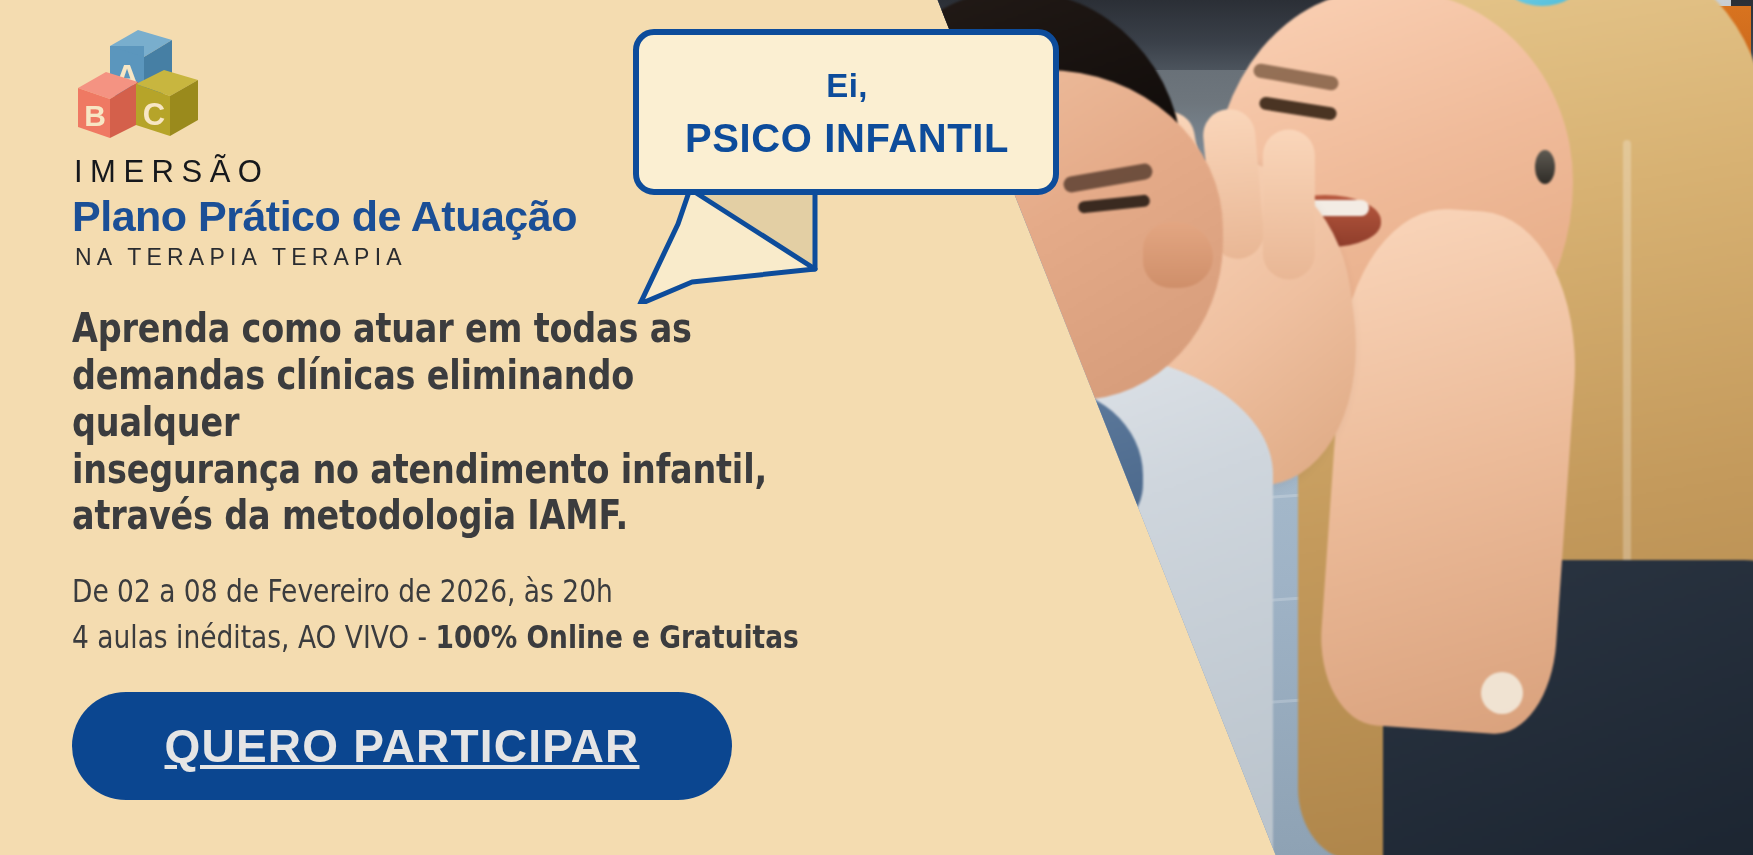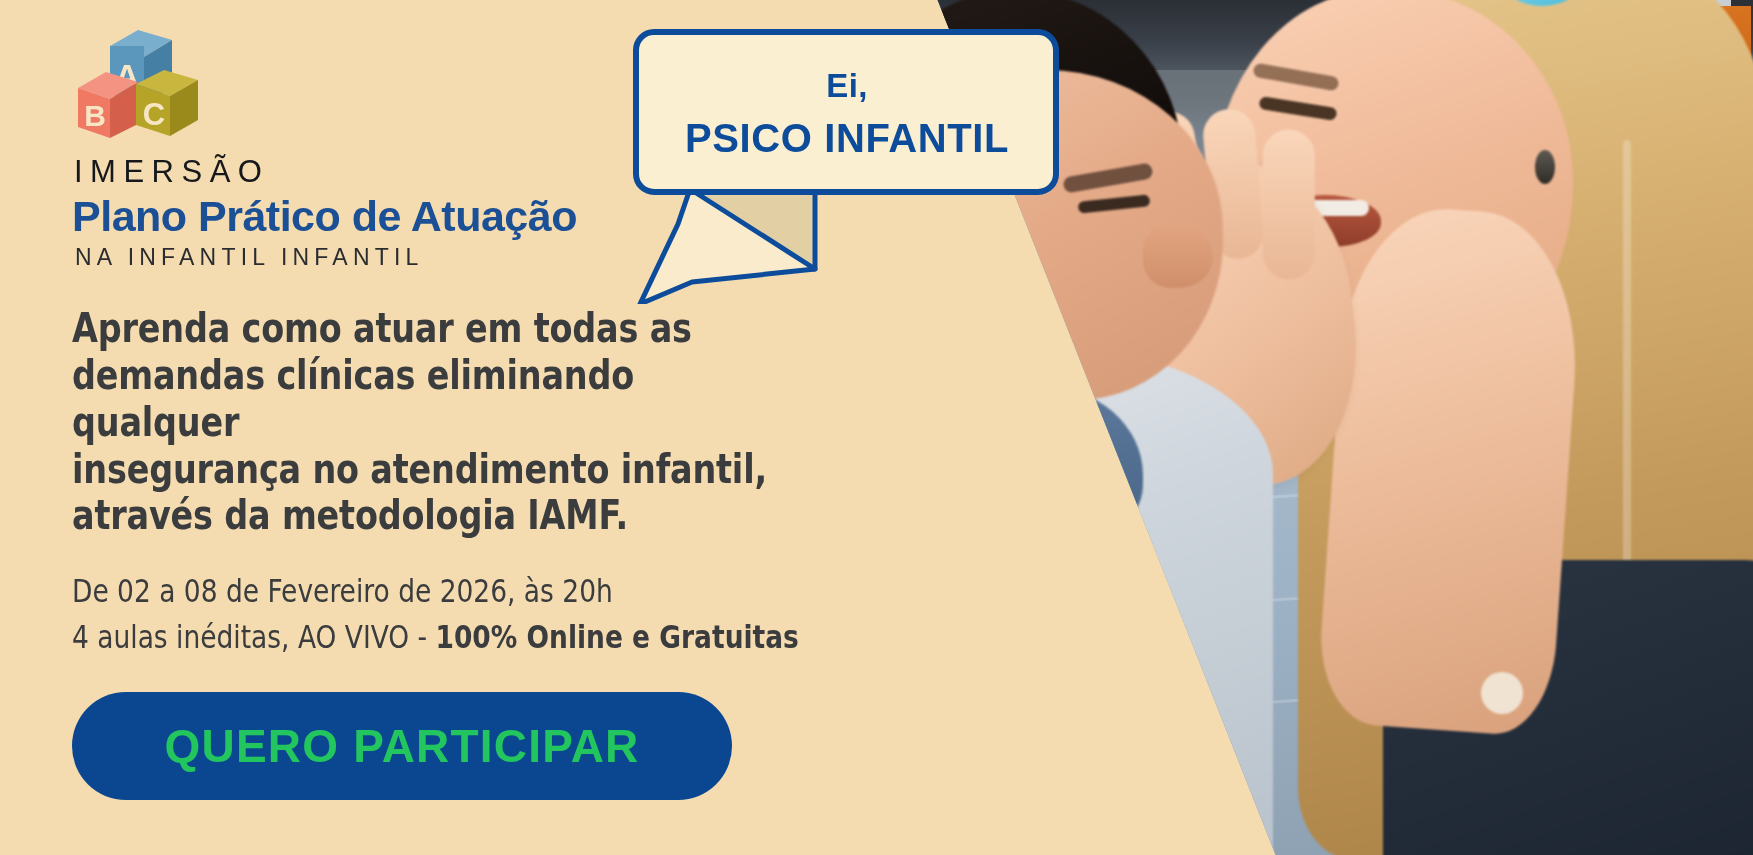--- a/index.html
+++ b/index.html
@@ -246,24 +246,25 @@
   }
   .details .strong { font-weight:700; }
 
   
   .cta {
     display:flex; align-items:center; justify-content:center;
     margin-top:32px;
     width:660px; height:108px;
     background:#0b4690;
     border:none; border-radius:54px;
-    color:#22c55e;
+    color:#e5e5e5;
     font-size:46px; font-weight:700; letter-spacing:1.2px;
     cursor:pointer;
     font-family:"Liberation Sans", sans-serif;
+    text-decoration:underline;
   }
 
   
   .bubble-wrap {
     position:absolute; left:630px; top:24px;
     width:430px; height:280px;
     pointer-events:none;
   }
   .bubble-wrap svg { display:block; }
   .bubble-text {
@@ -358,21 +359,21 @@
           <polygon points="64,58 92,44 126,54 98,70" fill="#c8b63f"></polygon>
           <polygon points="126,54 126,94 98,110 98,70" fill="#9a8a1c"></polygon>
           <polygon points="64,58 98,70 98,110 64,99" fill="#b6a429"></polygon>
           <text x="82" y="99" font-family="Liberation Sans, sans-serif" font-size="31" font-weight="700" fill="#F7E6C4" text-anchor="middle">C</text>
         </g>
       </svg>
     </div>
 
     <div class="kicker">IMERSÃO</div>
     <h1 class="headline">Plano Prático de Atuação</h1>
-    <div class="subkicker">NA INFANTIL INFANTIL</div>
+    <div class="subkicker">NA TERAPIA TERAPIA</div>
 
     <div class="lead">
       <p>Aprenda como atuar em todas as</p>
       <p>demandas clínicas eliminando qualquer</p>
       <p>insegurança no atendimento infantil,</p>
       <p>através da metodologia IAMF.</p>
     </div>
 
     <div class="details">
       <div>De 02 a 08 de Fevereiro de 2026, às 20h</div>

